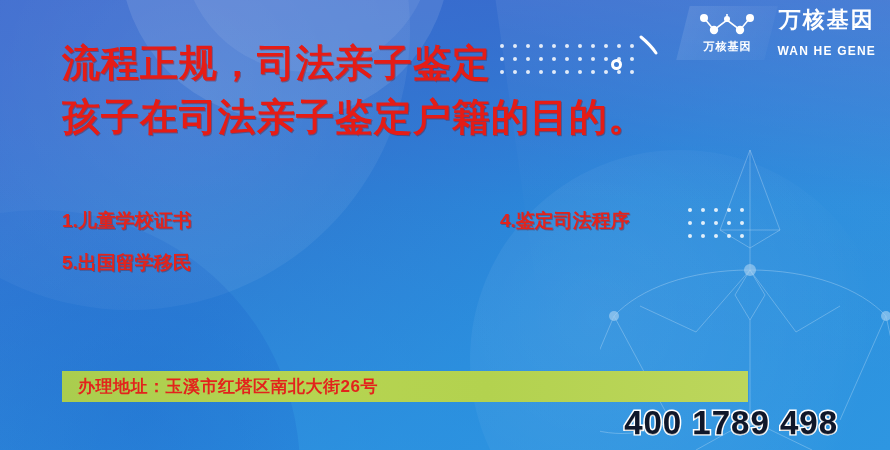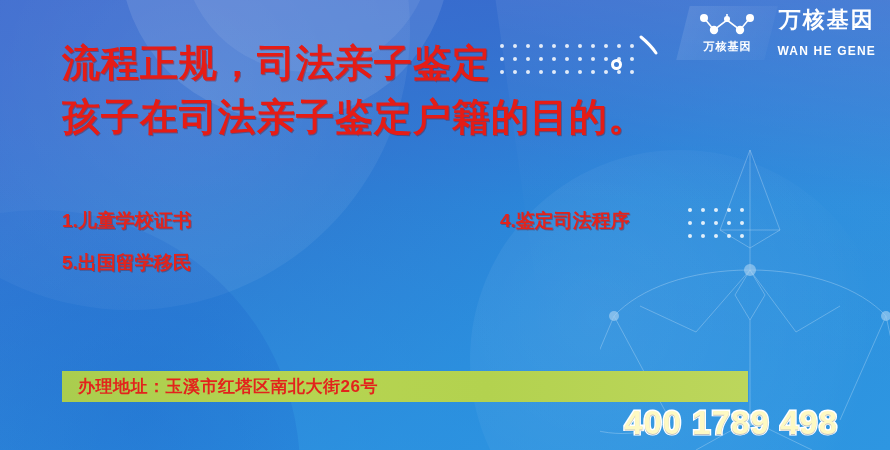--- a/index.html
+++ b/index.html
@@ -202,21 +202,21 @@
     font-weight: bold;
     padding-left: 16px;
     letter-spacing: 0.5px;
     white-space: nowrap;
   }
 
   
   .phone {
     position: absolute;
     right: 52px; top: 404px;
-    color: #fef9c3;
+    color: #0f172a;
     font-size: 33px;
     font-weight: bold;
     letter-spacing: 1px;
     white-space: nowrap;
     -webkit-text-stroke: 3px #ffffff;
     paint-order: stroke fill;
     text-shadow: 0 1px 0 rgba(0,0,0,0.25);
   }
 </style>
 </head>

